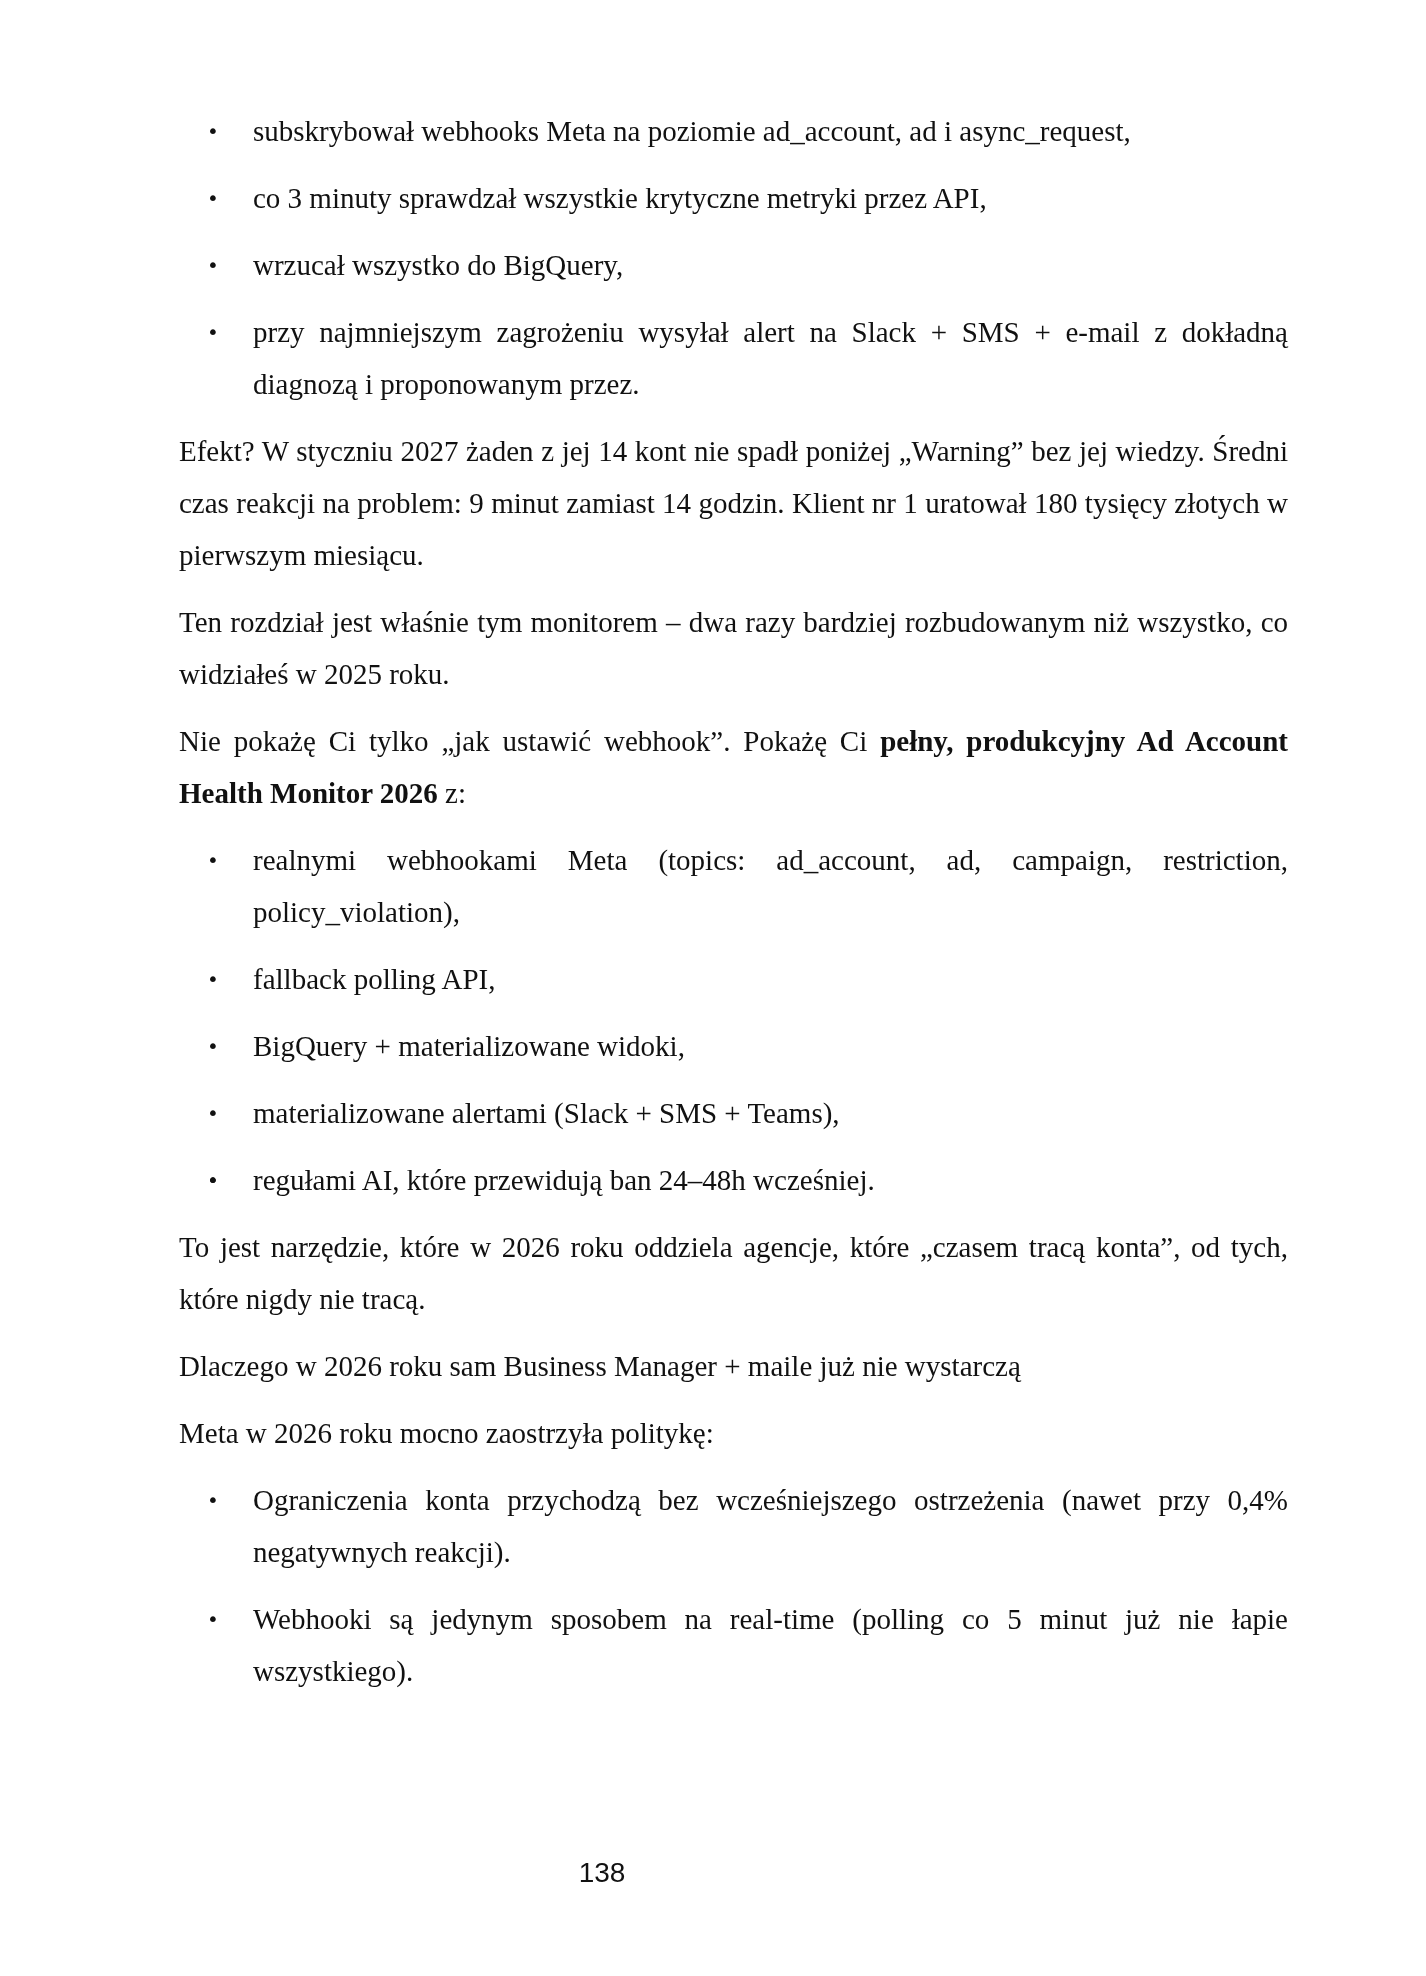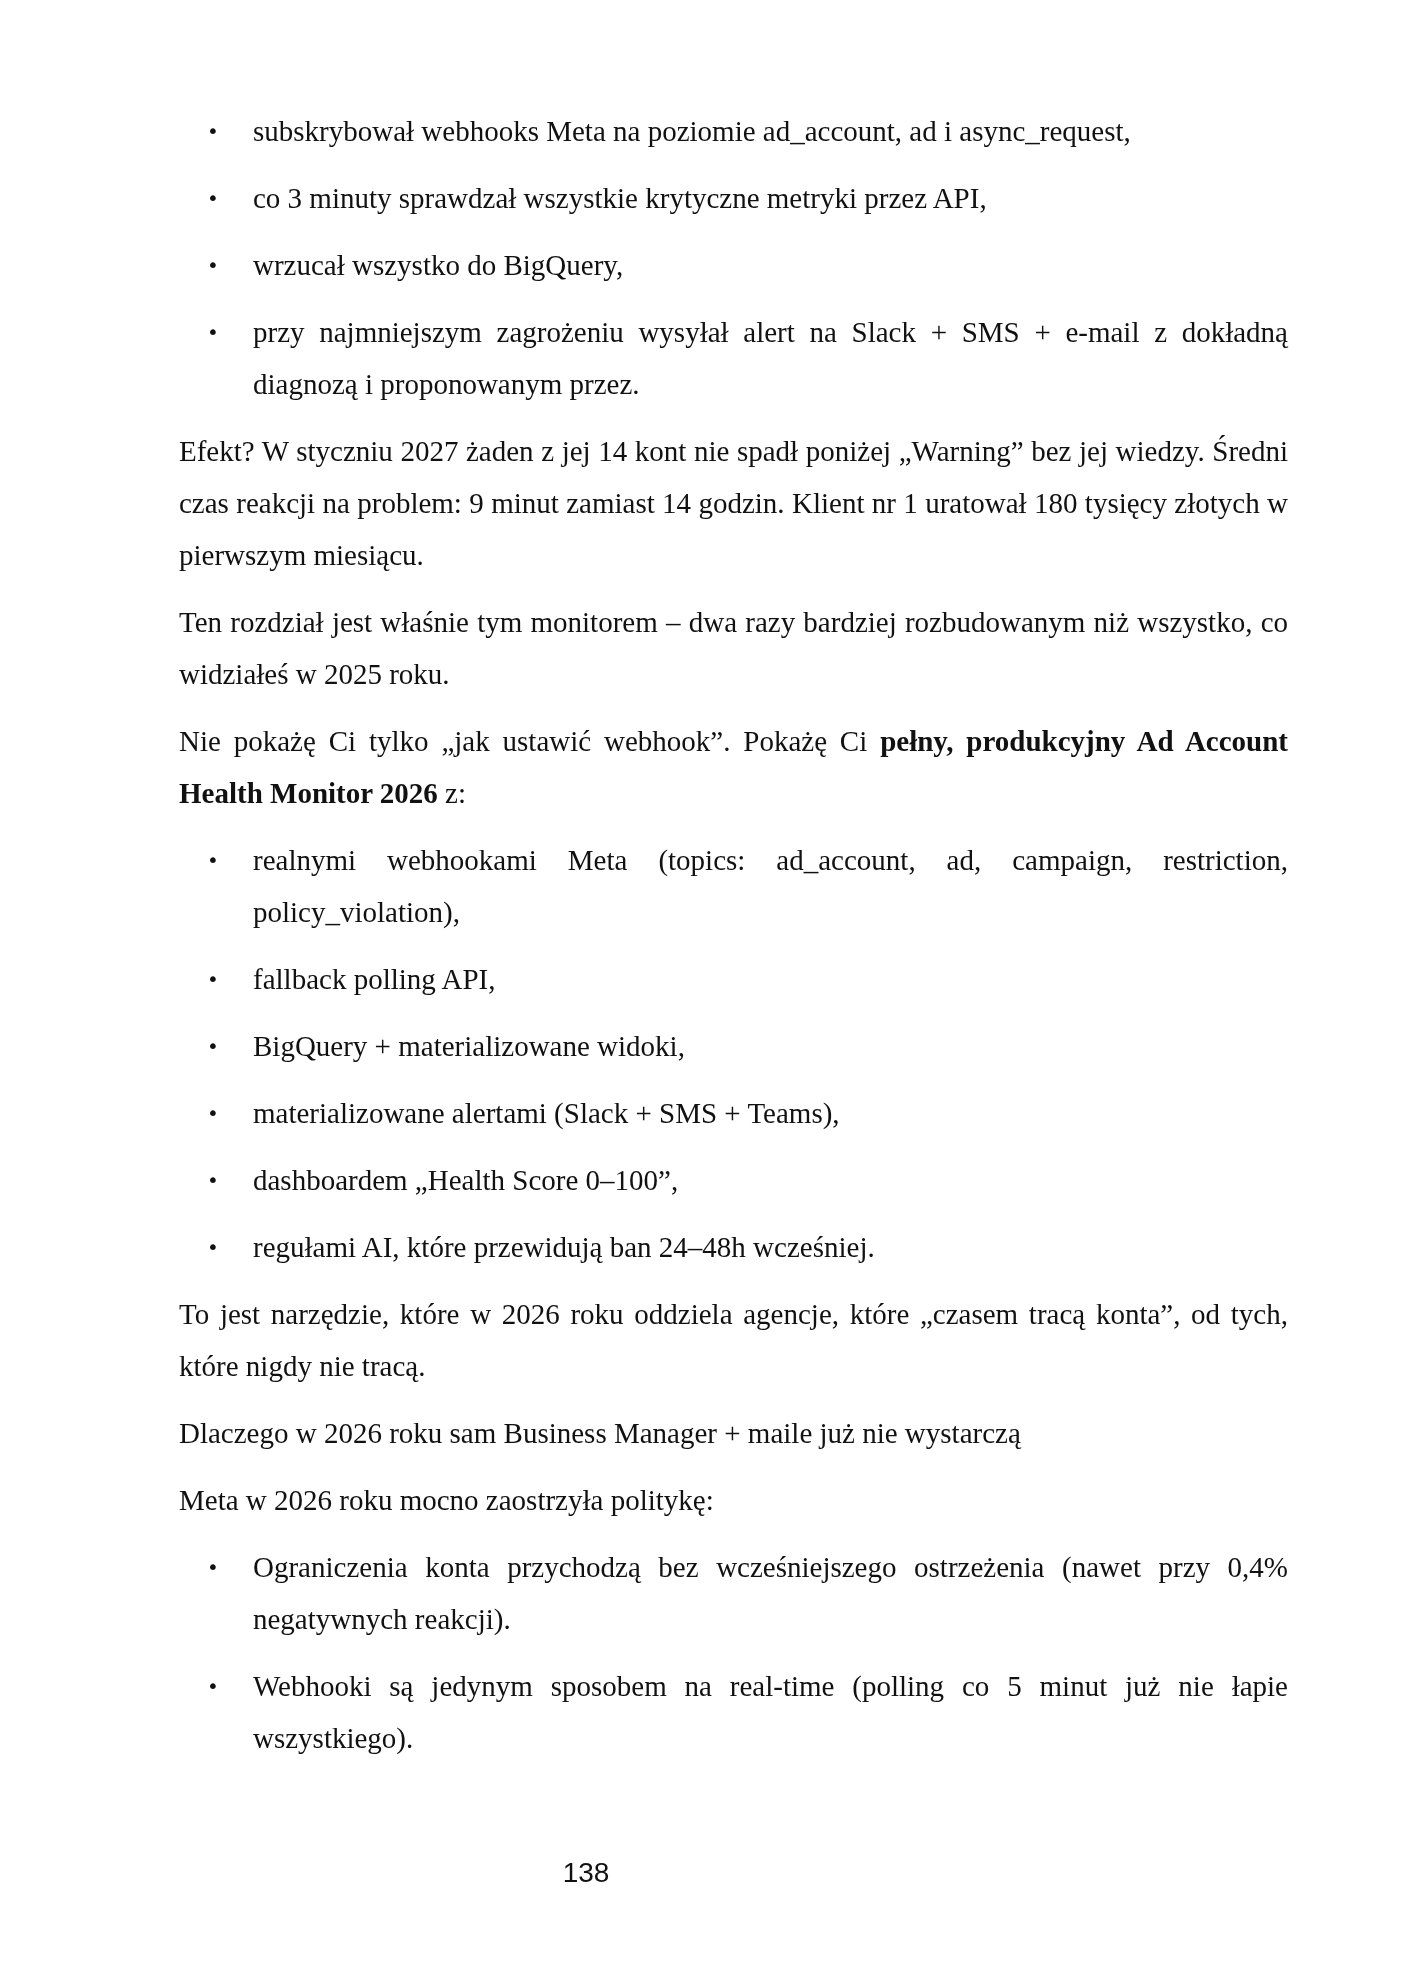--- a/index.html
+++ b/index.html
@@ -41,20 +41,21 @@
     b { font-weight: bold; }
     .page-number {
       position: absolute;
       top: 1857px;
       left: 0;
       width: 1172px;
       text-align: center;
       font-family: "Liberation Sans", sans-serif;
       font-size: 28px;
       color: #111111;
+      padding-left: 16px;
     }
   </style>
 </head>
 <body>
 
 <div class="page">
 
   <ul class="bullets">
     <li><span class="bullet">•</span><span>subskrybował webhooks Meta na poziomie ad_account, ad i async_request,</span></li>
     <li><span class="bullet">•</span><span>co 3 minuty sprawdzał wszystkie krytyczne metryki przez API,</span></li>
@@ -66,21 +67,21 @@
 
   <p>Ten rozdział jest właśnie tym monitorem – dwa razy bardziej rozbudowanym niż wszystko, co widziałeś w 2025 roku.</p>
 
   <p><span>Nie pokażę Ci tylko „jak ustawić webhook”. Pokażę Ci </span><b>pełny, produkcyjny Ad Account Health Monitor 2026</b><span> z:</span></p>
 
   <ul class="bullets">
     <li><span class="bullet">•</span><span>realnymi webhookami Meta (topics: ad_account, ad, campaign, restriction, policy_violation),</span></li>
     <li><span class="bullet">•</span><span>fallback polling API,</span></li>
     <li><span class="bullet">•</span><span>BigQuery + materializowane widoki,</span></li>
     <li><span class="bullet">•</span><span>materializowane alertami (Slack + SMS + Teams),</span></li>
-    <li><span class="bullet">•</span><span>dashboardem „Health Score 0–100”,</span></li>
+    <li><span class="bullet">•</span></li>
     <li><span class="bullet">•</span><span>regułami AI, które przewidują ban 24–48h wcześniej.</span></li>
   </ul>
 
   <p>To jest narzędzie, które w 2026 roku oddziela agencje, które „czasem tracą konta”, od tych, które nigdy nie tracą.</p>
 
   <p class="heading">Dlaczego w 2026 roku sam Business Manager + maile już nie wystarczą</p>
 
   <p>Meta w 2026 roku mocno zaostrzyła politykę:</p>
 
   <ul class="bullets">

